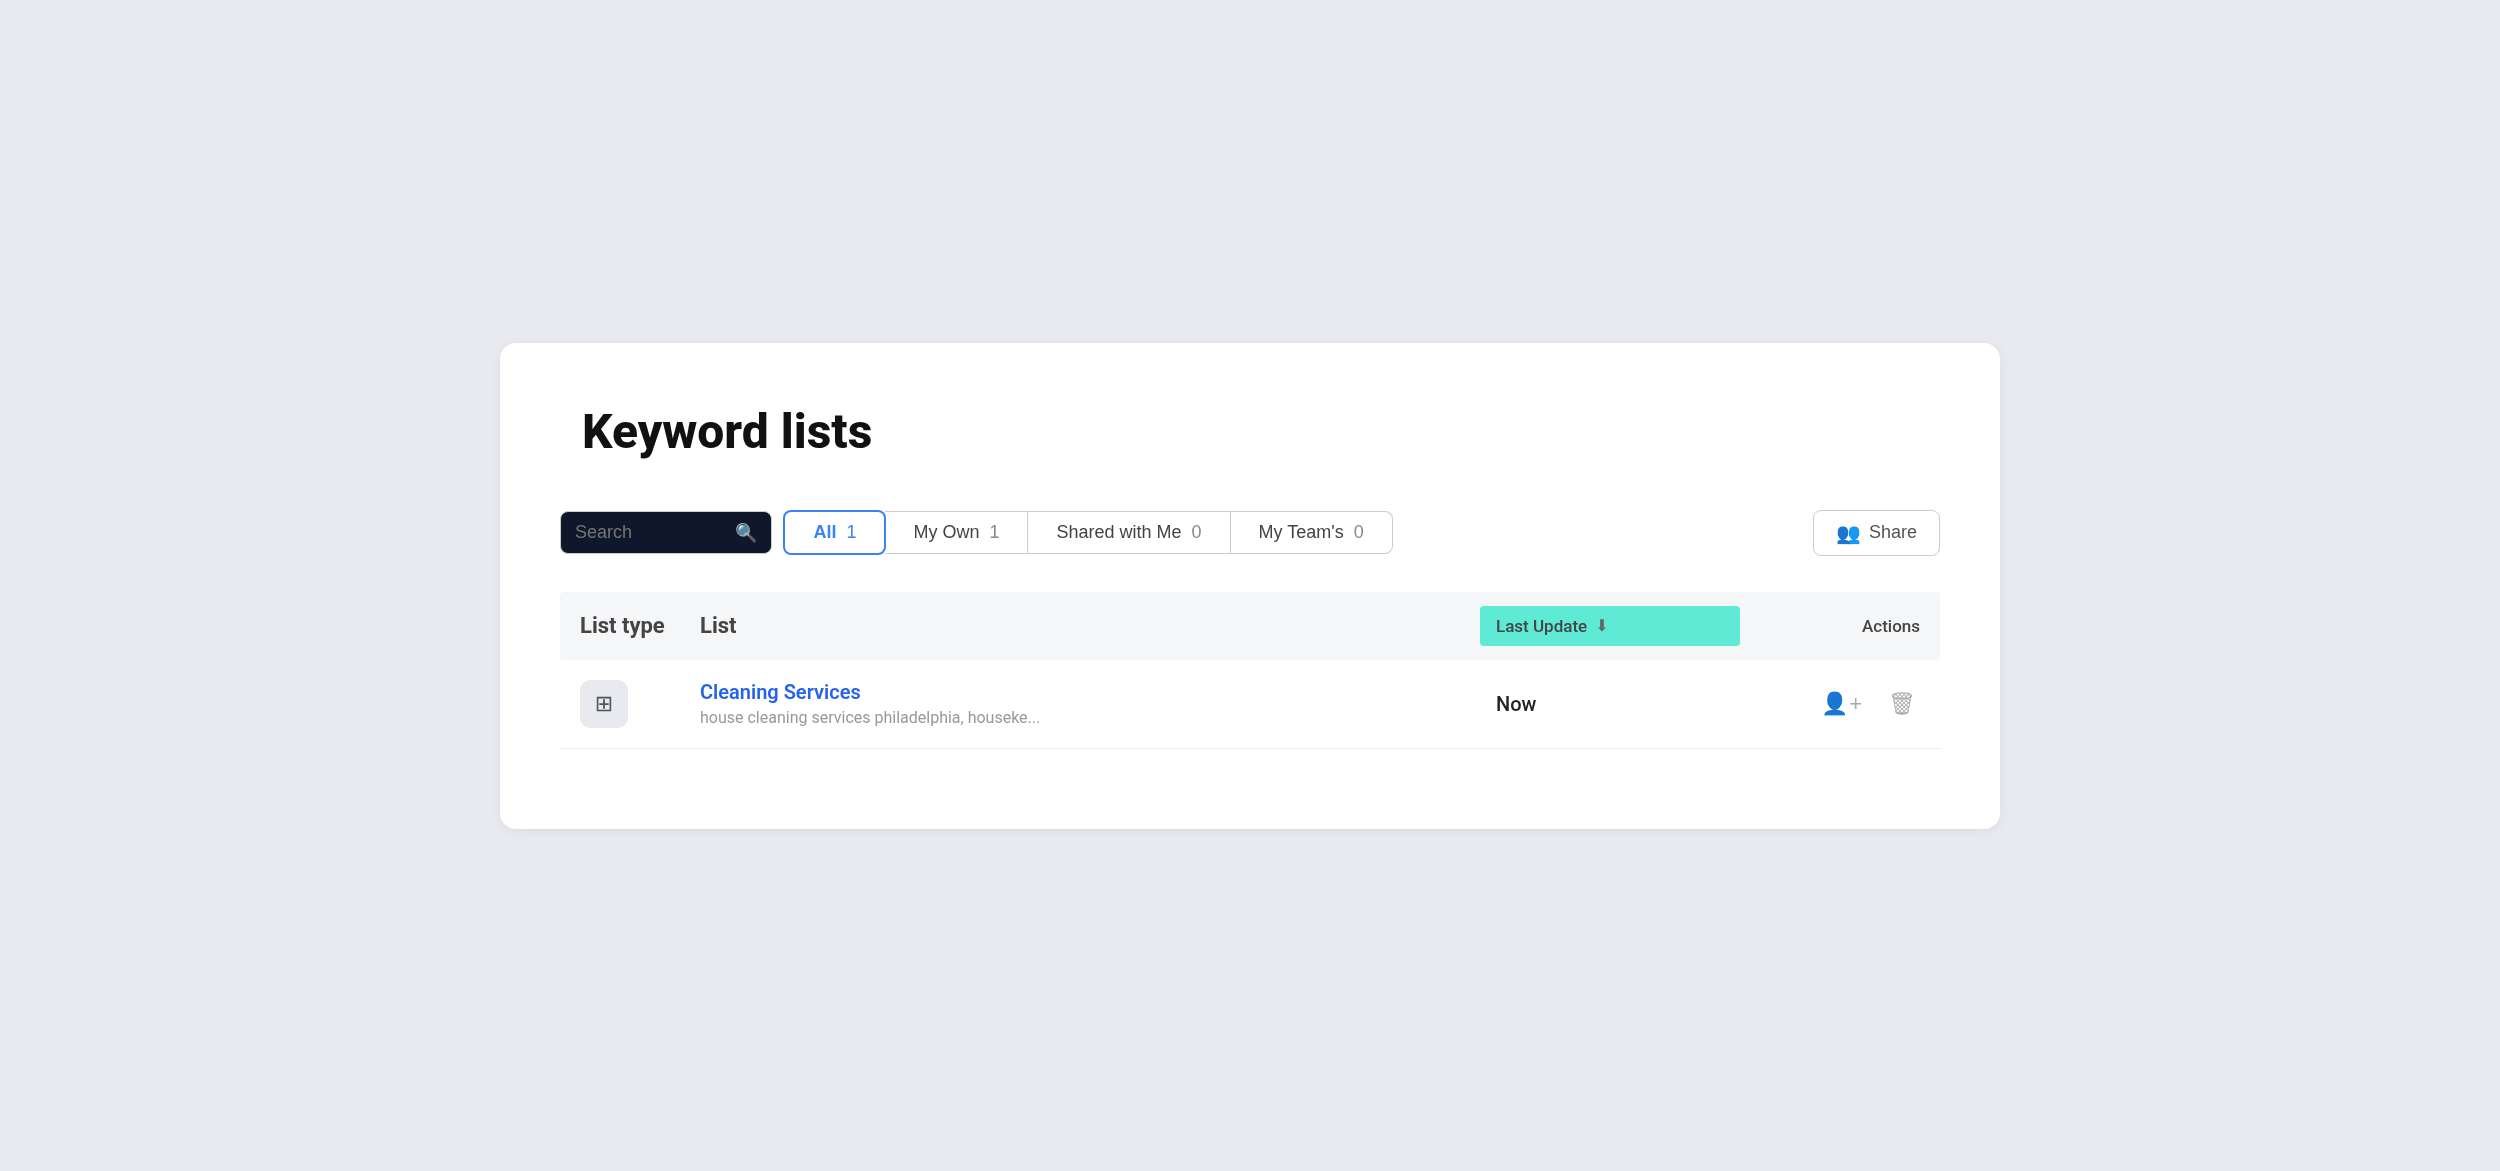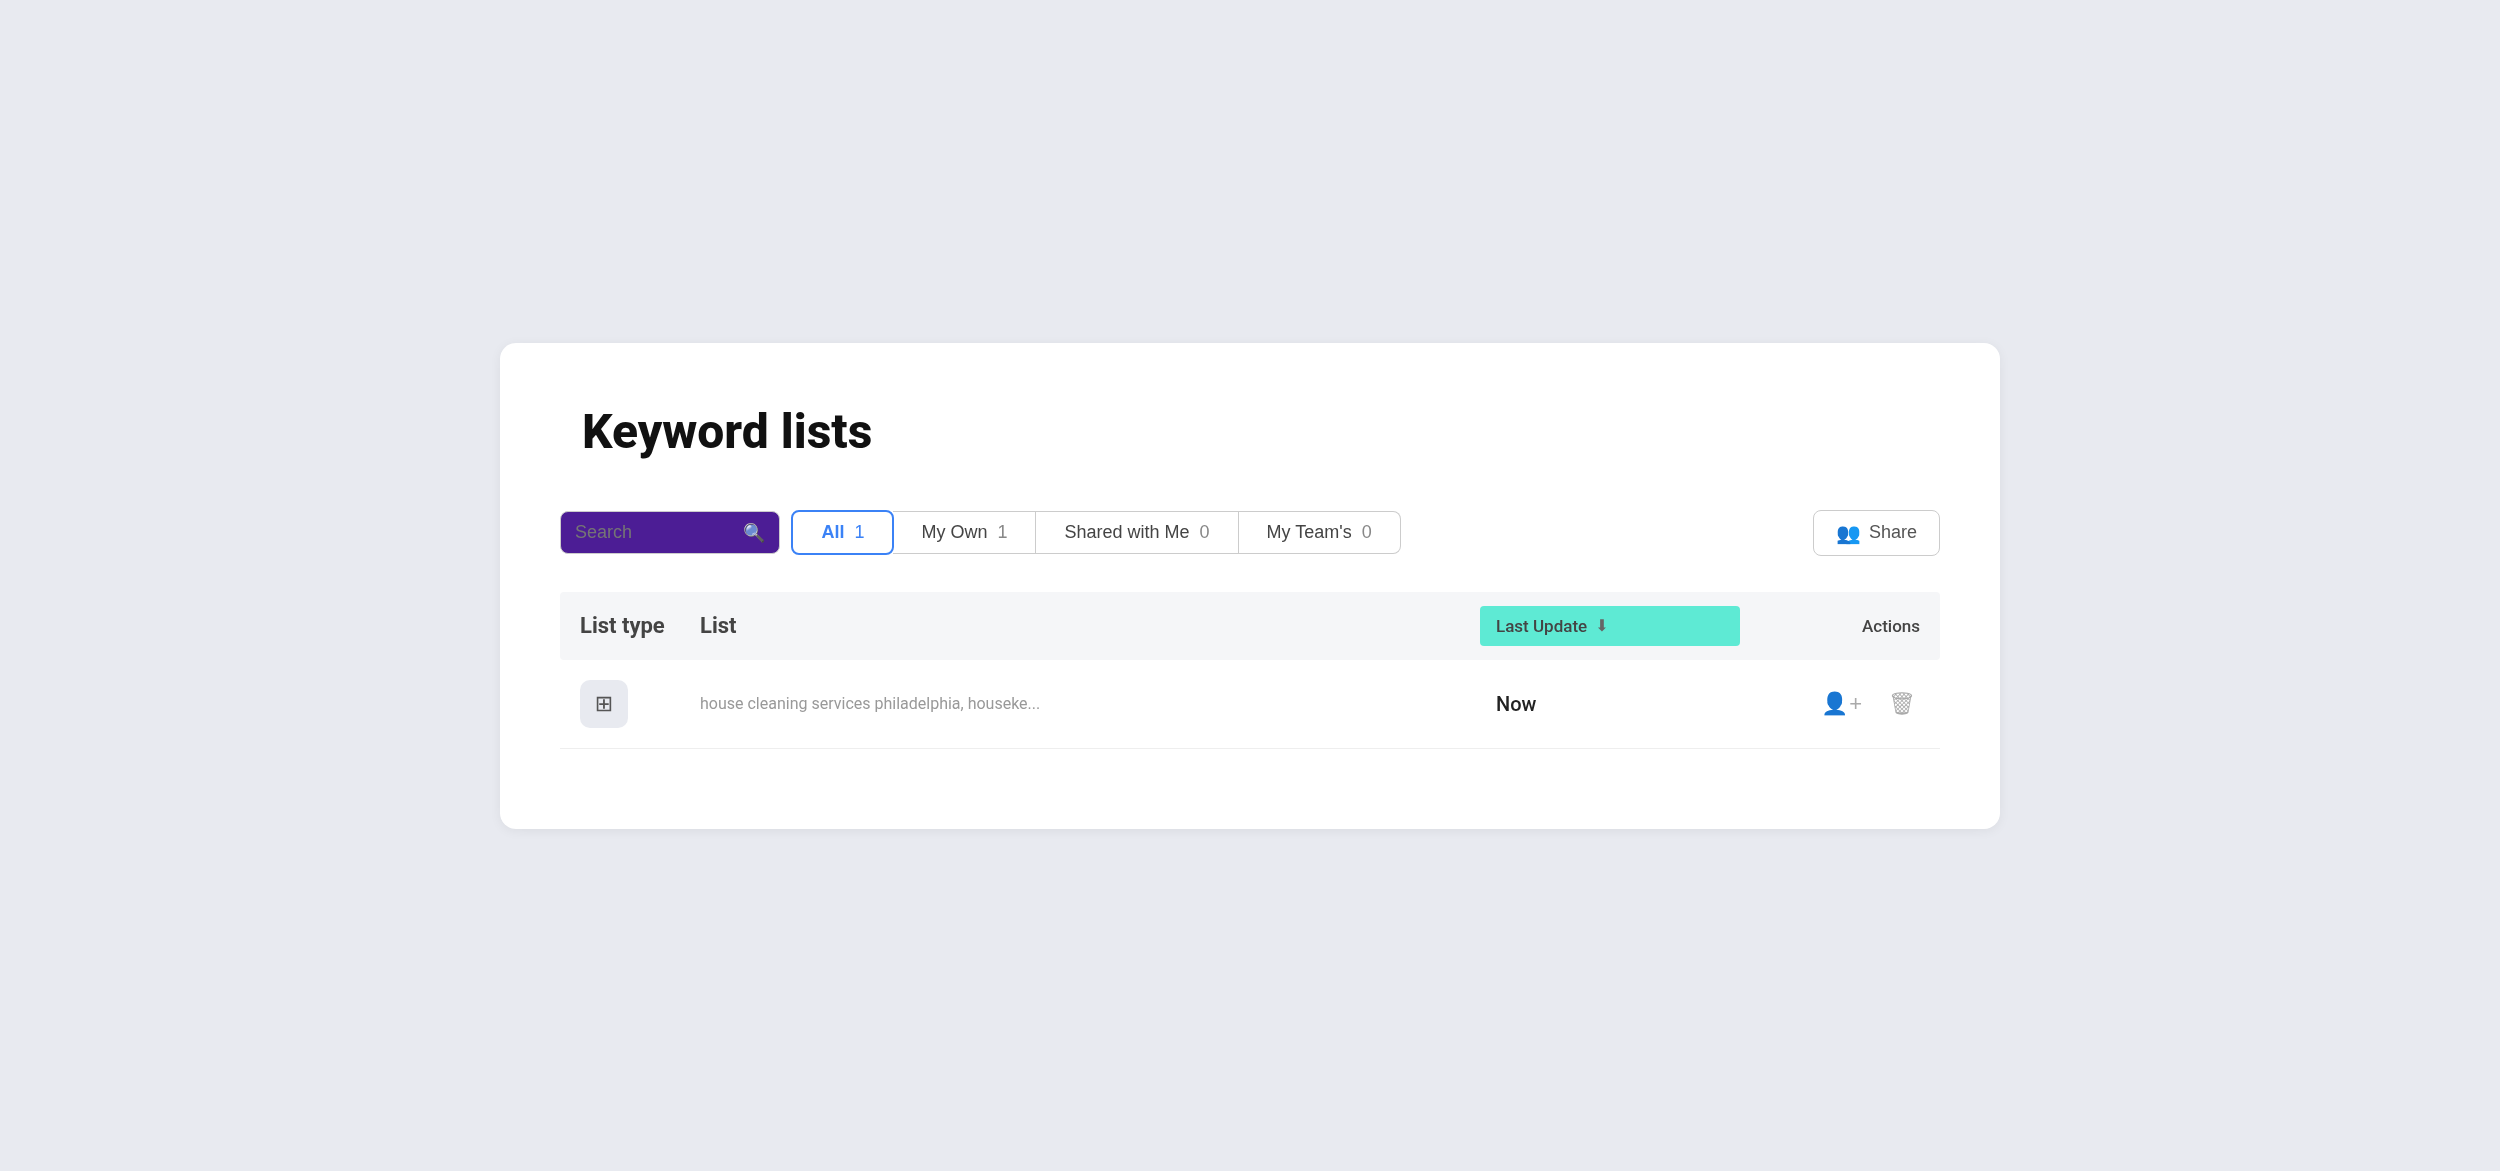--- a/index.html
+++ b/index.html
@@ -42,22 +42,21 @@
       margin-bottom: 36px;
       flex-wrap: wrap;
     }
 
     .search-wrapper {
       display: flex;
       align-items: center;
       border: 1.5px solid #cccccc;
       border-radius: 8px;
       padding: 10px 14px;
-      background: #4c1d95;
-      gap: 8px;
+      background: #0f172a;
       min-width: 200px;
     }
 
     .search-input {
       border: none;
       outline: none;
       font-size: 18px;
       color: #999;
       background: transparent;
       width: 160px;
@@ -287,20 +286,21 @@
       <span class="sort-icon">⬇</span>
     </div>
     <div class="table-header-cell actions-header">Actions</div>
   </div>
 
   <div class="table-row">
     <div>
       <div class="list-type-icon">⊞</div>
     </div>
     <div class="list-info">
+      <a class="list-name" href="#">Cleaning Services</a>
       <span class="list-description">house cleaning services philadelphia, houseke...</span>
     </div>
     <div class="last-update-cell">Now</div>
     <div class="actions-cell">
       <button class="action-btn" title="Share">
         <span>👤+</span>
       </button>
       <button class="action-btn" title="Delete">
         <span>🗑</span>
       </button>

